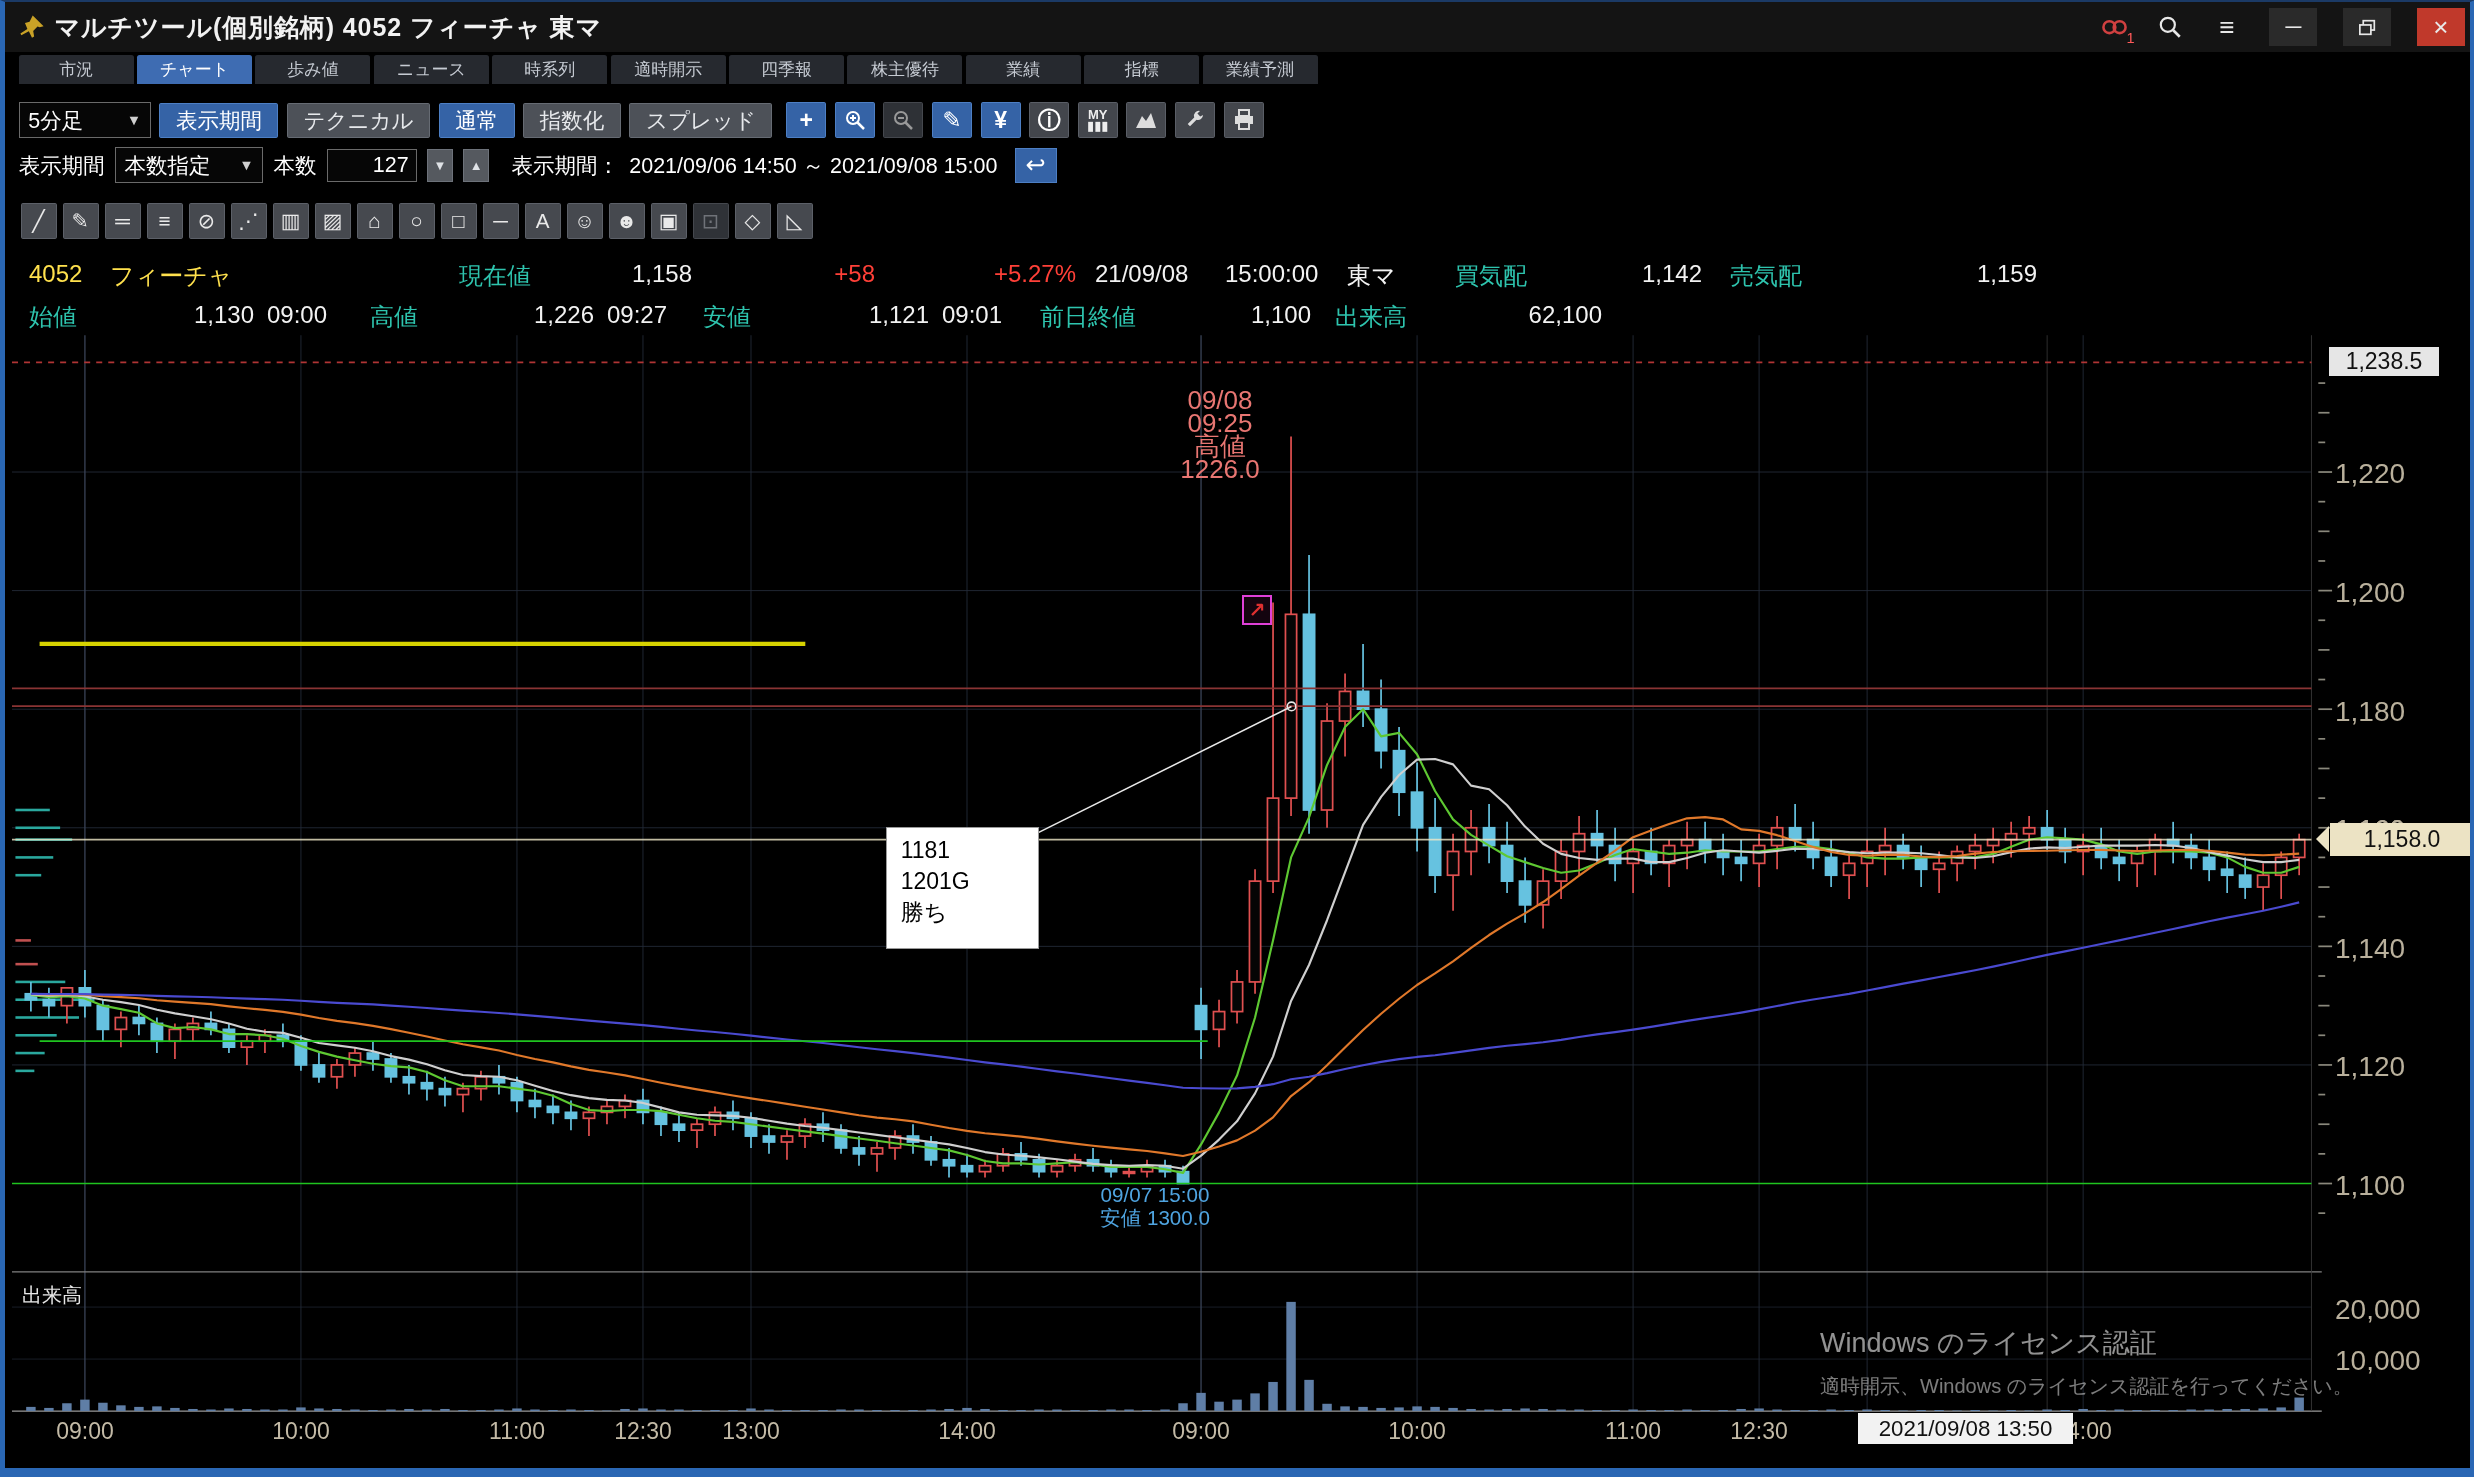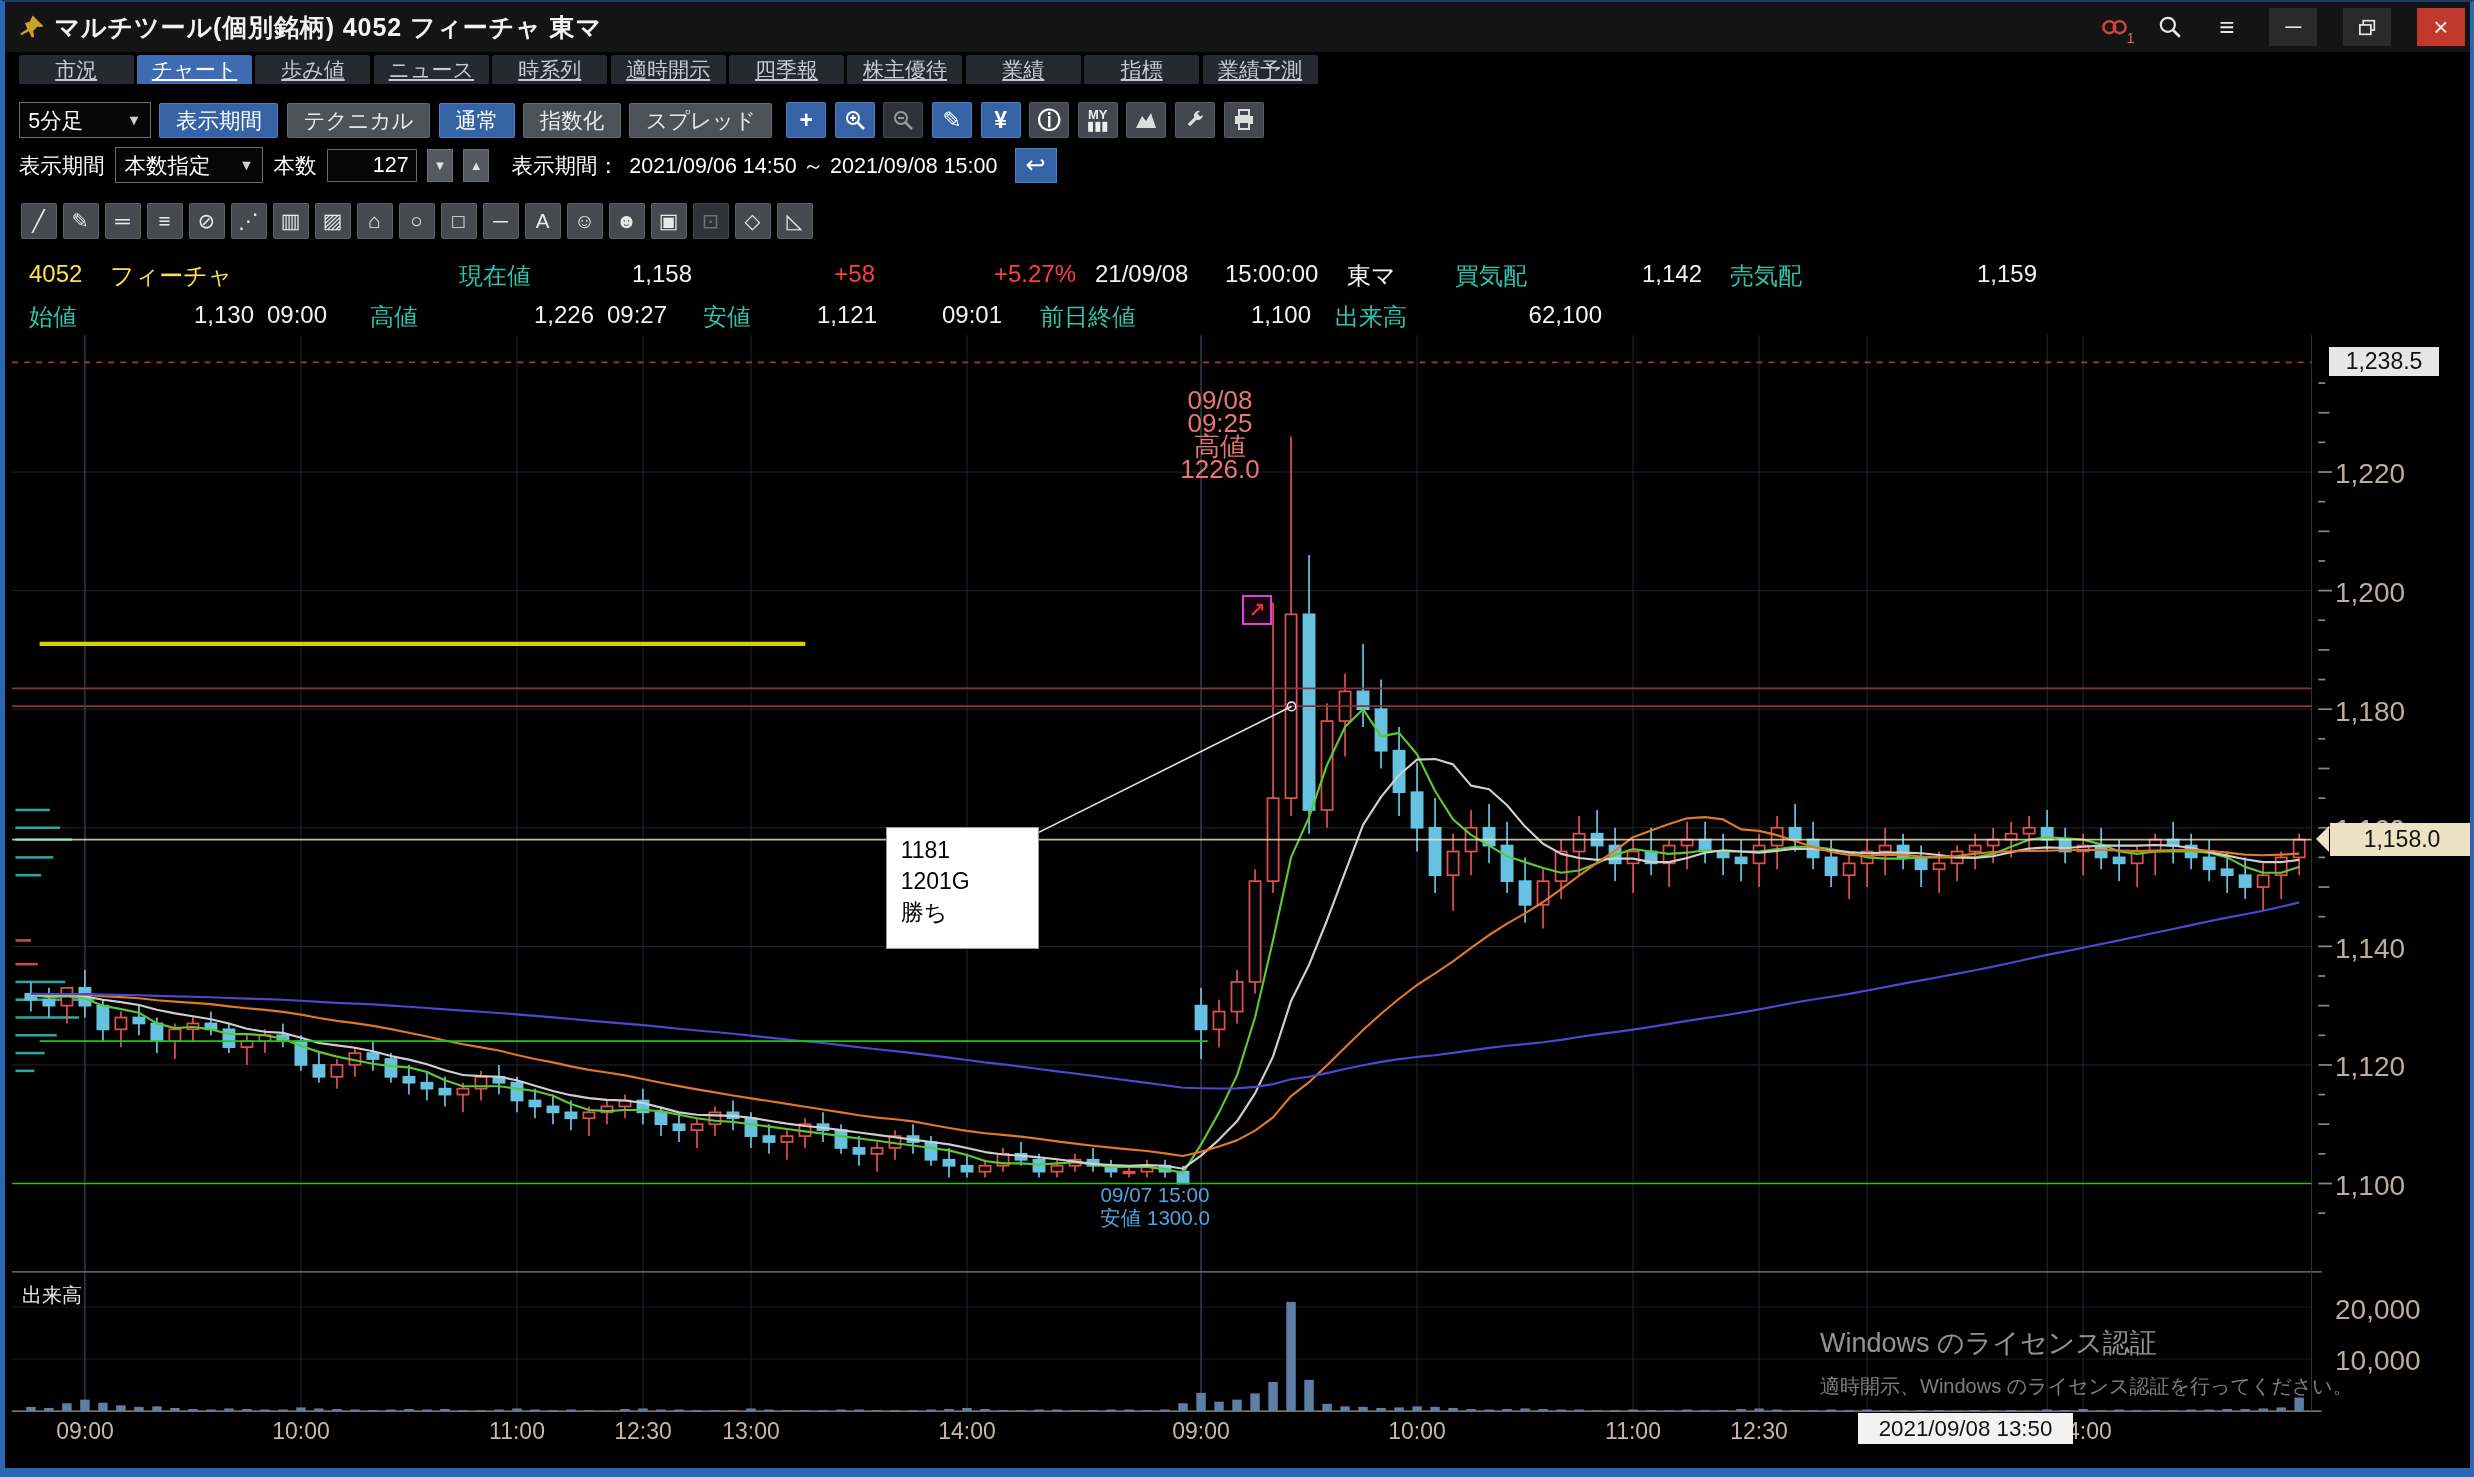--- a/index.html
+++ b/index.html
@@ -9,21 +9,21 @@
   .titlebar{position:absolute;left:0;top:0;width:100%;height:50px;background:#141414;display:flex;align-items:center;}
   .titlebar .pin{width:29px;height:29px;margin-left:12px;}
   .title-text{color:#f2f2f2;font-size:25px;font-weight:bold;margin-left:8.6px;letter-spacing:0.9px;}
   .title-right{position:absolute;right:5.2px;top:0;height:50px;display:flex;align-items:center;gap:22.3px;}
   .tb-ico{width:34px;height:34px;display:flex;align-items:center;justify-content:center;color:#e8e8e8;font-size:26px;position:relative;}
   .link-badge{position:absolute;right:-3.4px;bottom:-1.7px;color:#ff5a5a;font-size:14.6px;}
   .winbtn{width:48px;height:38px;display:flex;align-items:center;justify-content:center;color:#e8e8e8;font-size:22.3px;background:#2a2a2a;margin-left:3.4px;}
   .winbtn.close{background:#c0392b;font-size:26px;}
   
   .tabbar{position:absolute;left:13.7px;top:53px;height:29px;display:flex;gap:3.4px;}
-  .tab{width:115px;height:29px;background:#26292f;color:#c6cbd3;font-size:21px;display:flex;align-items:center;justify-content:center;border-radius:2.6px 2.6px 0 0;text-decoration:underline;}
+  .tab{width:115px;height:29px;background:#26292f;color:#c6cbd3;font-size:17px;display:flex;align-items:center;justify-content:center;border-radius:2.6px 2.6px 0 0;}
   .tab.active{background:#3e6cb2;color:#fff;}
   
   .toolbar1{position:absolute;left:13.7px;top:100px;height:36px;display:flex;align-items:center;gap:8.6px;}
   .select{background:#060606;border:0.9px solid #6a6a6a;color:#fff;font-size:21.5px;height:34px;display:flex;align-items:center;padding:0 8.6px;position:relative;}
   .select .sel-arrow{margin-left:auto;color:#cfcfcf;font-size:14.6px;padding-left:22.3px;}
   .btn{height:33px;padding:0 15.5px;font-size:21.5px;display:flex;align-items:center;justify-content:center;color:#fff;border-radius:1.7px;}
   .btn.blue{background:#3563a6;border:0.9px solid #4d7fc4;}
   .btn.gray{background:#4d5158;border:0.9px solid #666b73;color:#e7e9ec;}
   .icobtn{width:38px;height:34px;display:flex;align-items:center;justify-content:center;font-size:23px;font-weight:bold;color:#fff;border-radius:1.7px;}
   .icobtn.blue{background:#3563a6;border:0.9px solid #4d7fc4;}
@@ -217,21 +217,21 @@
   <span class="ir teal" style="left:1725px;top:258px;">売気配</span>
   <span class="ir wht" style="left:2032px;top:258px;transform:translateX(-100%);">1,159</span>
 
   <span class="ir teal" style="left:24px;top:299px;">始値</span>
   <span class="ir wht" style="left:249px;top:299px;transform:translateX(-100%);">1,130</span>
   <span class="ir wht" style="left:262px;top:299px;">09:00</span>
   <span class="ir teal" style="left:365px;top:299px;">高値</span>
   <span class="ir wht" style="left:589px;top:299px;transform:translateX(-100%);">1,226</span>
   <span class="ir wht" style="left:602px;top:299px;">09:27</span>
   <span class="ir teal" style="left:698px;top:299px;">安値</span>
-  <span class="ir wht" style="left:872px;top:299px;transform:translateX(-100%);">1,121</span>
+  <span class="ir wht" style="left:924px;top:299px;transform:translateX(-100%);">1,121</span>
   <span class="ir wht" style="left:937px;top:299px;">09:01</span>
   <span class="ir teal" style="left:1035px;top:299px;">前日終値</span>
   <span class="ir wht" style="left:1306px;top:299px;transform:translateX(-100%);">1,100</span>
   <span class="ir teal" style="left:1330px;top:299px;">出来高</span>
   <span class="ir wht" style="left:1597px;top:299px;transform:translateX(-100%);">62,100</span>
 
   <div class="chartwrap">
     <svg id="chart-svg" width="2461" height="1078" viewBox="0 0 2864 1254">
         <line x1="0" y1="987.2" x2="2676" y2="987.2" stroke="#242c3a" stroke-width="1"></line>
         <line x1="0" y1="849.2" x2="2676" y2="849.2" stroke="#242c3a" stroke-width="1"></line>

